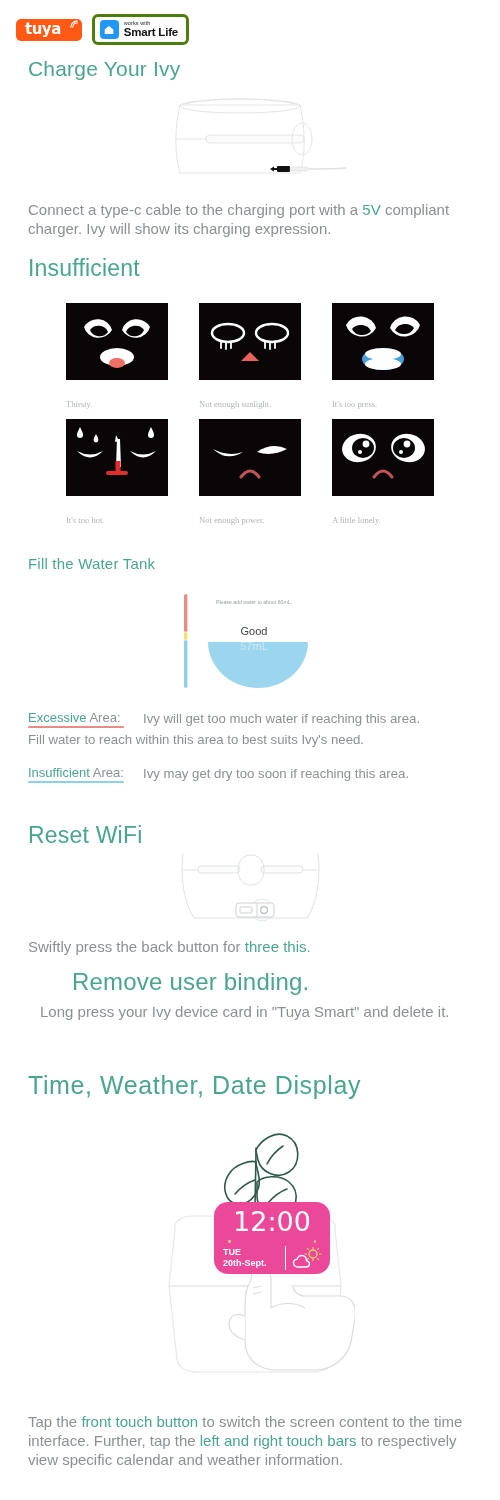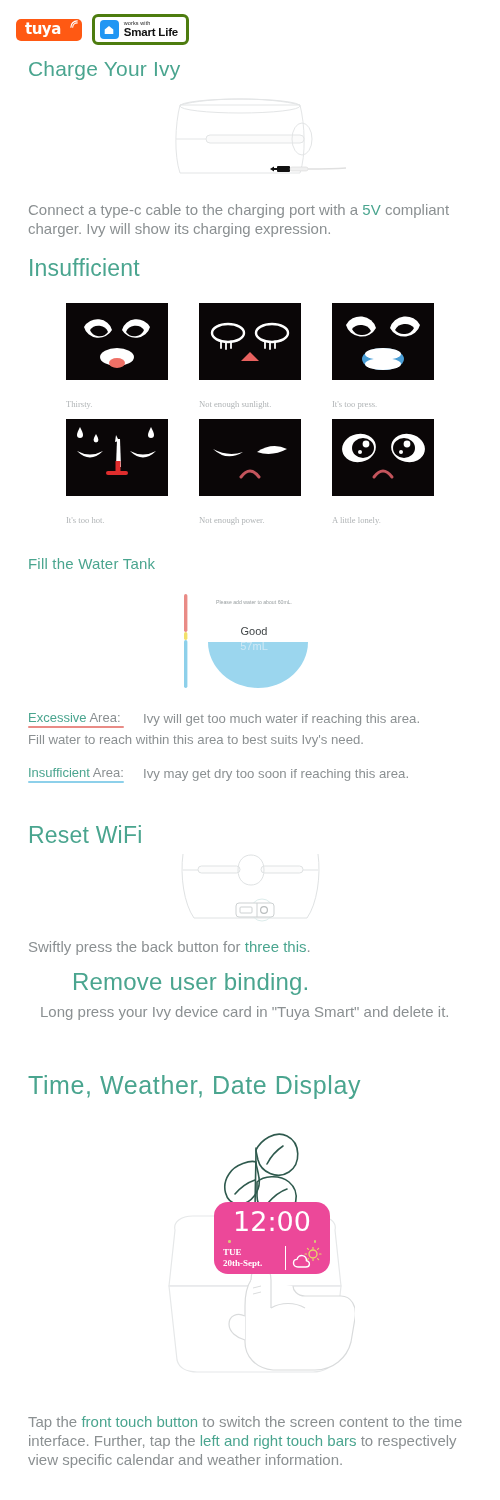--- a/index.html
+++ b/index.html
@@ -81,21 +81,21 @@
 
   
   .clock-ill { position: absolute; left: 155px; top: 1090px; width: 200px; height: 300px; }
   .clock-face { position: absolute; left: 192px; top: 1202px; width: 116px; height: 72px;
                 background: #ec4899; border-radius: 14px; overflow: hidden; margin-left: 22px; }
   .clock-time { position: absolute; left: 0; top: 4px; width: 116px; text-align: center;
                 color: #fff; font-size: 27px; letter-spacing: 0px;
                 font-family: "DejaVu Sans", sans-serif; }
   .clock-dot { position: absolute; width: 2.5px; height: 2.5px; background: #d7c97a; border-radius: 50%; top: 38px; }
   .clock-date { position: absolute; left: 9px; top: 45px; color: #fff; font-size: 9px; line-height: 11px;
-                font-family: Liberation Serif, serif; font-weight: bold; }
+                font-family: Liberation Sans, sans-serif; font-weight: bold; }
   .clock-sep { position: absolute; left: 71px; top: 44px; width: 1px; height: 24px; background: #fff; }
   .wx-icon { position: absolute; left: 78px; top: 45px; width: 30px; height: 24px; }
 </style>
 </head>
 <body>
 
 <div class="page">
 
   <div class="logo-row">
     <div class="tuya-logo">

